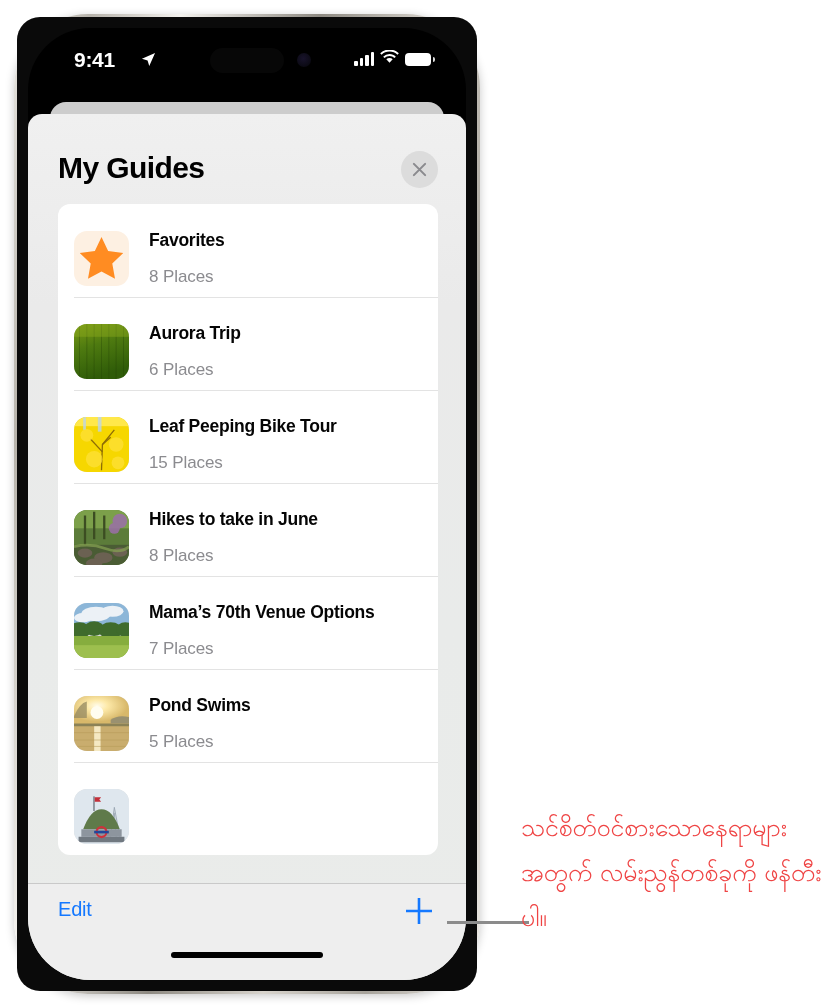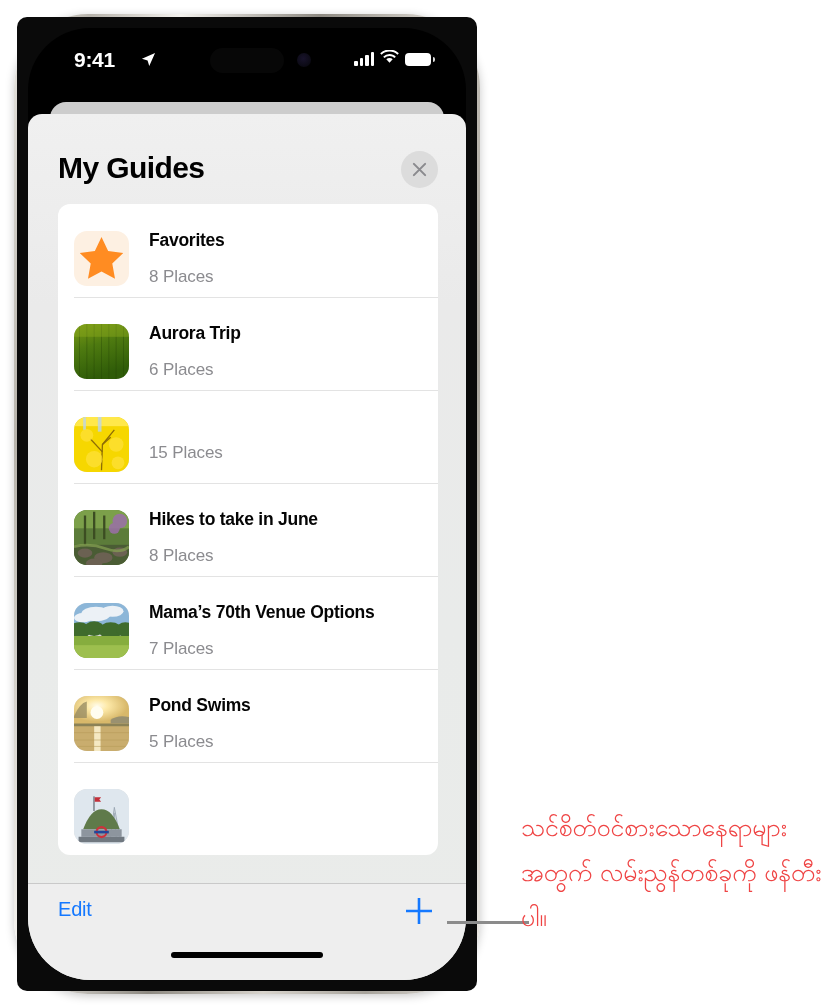--- a/index.html
+++ b/index.html
@@ -17,21 +17,21 @@
     left: 14px; top: 14px;
     width: 466px; height: 980px;
     border-radius: 74px;
     background: linear-gradient(100deg,#e9e7e2 0%,#b7b3ab 12%,#f4f2ee 26%,#8e8a82 48%,#d8d4cd 66%,#a7a39b 82%,#efece7 100%);
     box-shadow: 0 2px 10px rgba(0,0,0,0.22);
     overflow: visible;
   }
   .phone-band {
     position: absolute;
     left: 3px; top: 3px; right: 3px; bottom: 3px;
-    border-radius: 10px;
+    border-radius: 23px;
     background: #0a0a0a;
   }
   .phone-screen {
     position: absolute;
     left: 11px; top: 11px; right: 11px; bottom: 11px;
     border-radius: 62px;
     background: #000000;
     overflow: hidden;
   }
 
@@ -273,20 +273,21 @@
                   </g>
                   <g fill="#ffe23c" opacity=".7">
                     <circle cx="14" cy="20" r="7"></circle>
                       <circle cx="46" cy="30" r="8"></circle>
                     <circle cx="22" cy="46" r="9"></circle>
                       <circle cx="48" cy="50" r="7"></circle>
                   </g>
                 </svg>
               </div>
               <div class="row-text">
+                <div class="row-title">Leaf Peeping Bike Tour</div>
                 <div class="row-sub">15 Places</div>
               </div>
             </div>
 
             <div class="guide-row">
               <div class="thumb">
                 <svg viewBox="0 0 60 60" preserveAspectRatio="none">
                   <rect width="60" height="60" fill="#5c7c3a"></rect>
                   <rect width="60" height="20" fill="#7ca04a"></rect>
                   <g fill="#9c6fa8" opacity=".85">

